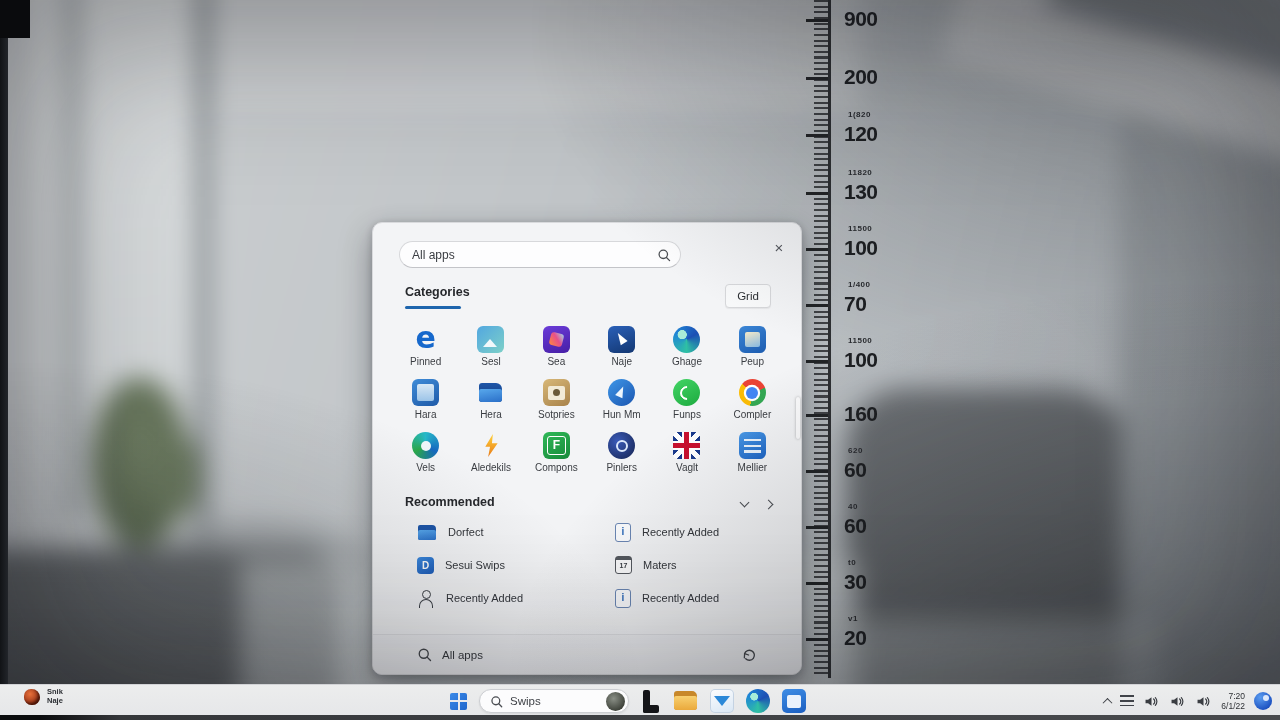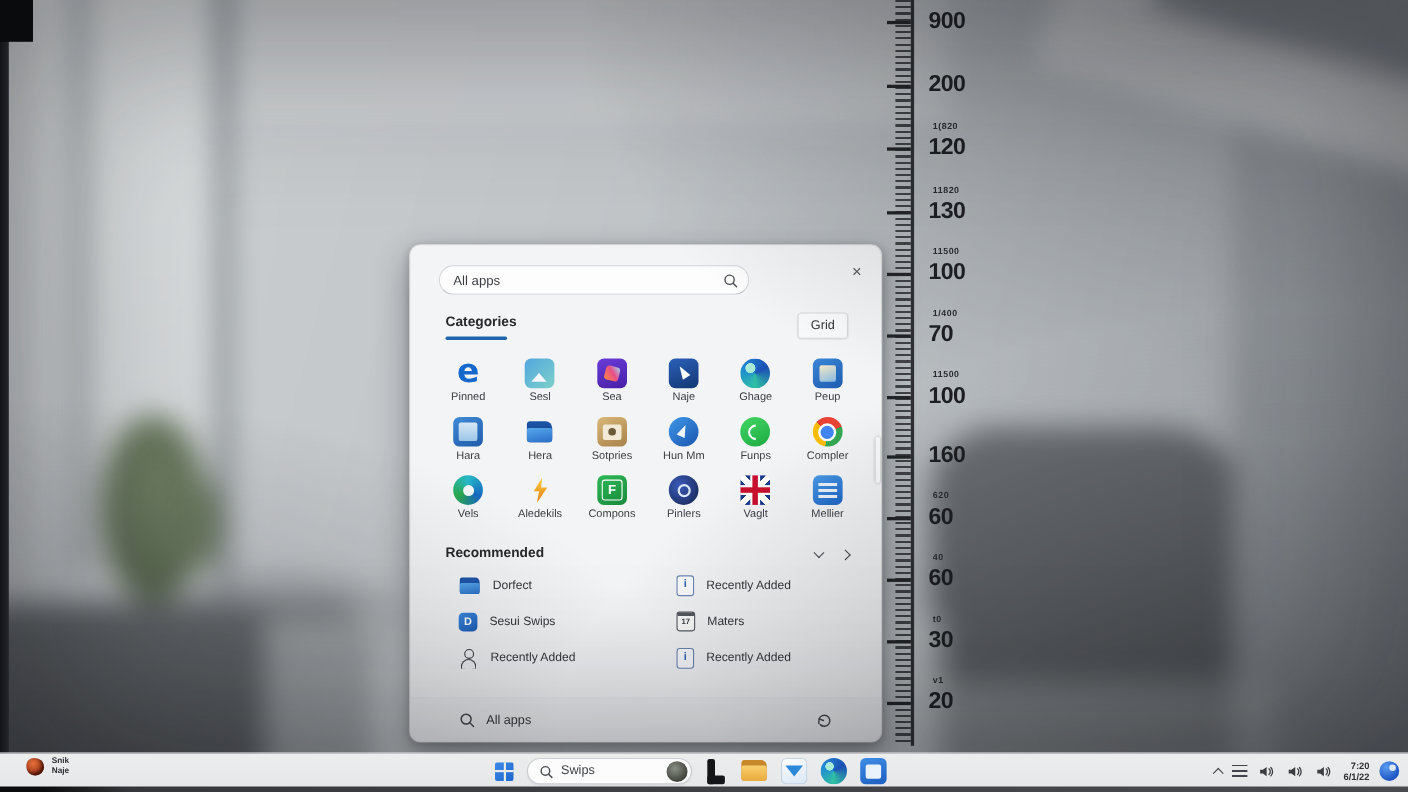--- a/index.html
+++ b/index.html
@@ -190,21 +190,21 @@
     conic-gradient(from 180deg,#2fc0a4,#1f86d6,#1c4fb4,#2fc0a4); }
   .tb-store { width:24px; height:24px; border-radius:5px; position:relative;
     background:linear-gradient(160deg,#3f8ee6,#1b5ec0); }
   .tb-store::after { content:""; position:absolute; inset:6px 5px 5px 5px; background:#eaf2fc; border-radius:2px; }
   .run-dot { position:absolute; left:50%; transform:translateX(-50%); bottom:-5px; width:6px; height:2.5px;
     border-radius:2px; background:#8a8e94; }
   .tb-tray { position:absolute; right:8px; top:0; height:32px; display:flex; align-items:center; gap:9px; }
   .chev-up { width:7px; height:7px; border-right:1.7px solid #3e4147; border-bottom:1.7px solid #3e4147;
     transform:rotate(-135deg) translate(-1px,-1px); }
   .tr-list { width:14px; height:12px; background:repeating-linear-gradient(#41444a 0 1.8px,transparent 1.8px 4.8px); }
-  .tb-clock { text-align:right; font-size:8.5px; line-height:10px; font-weight:700; color:#2e3135; }
+  .tb-clock { text-align:right; font-size:8.5px; line-height:10px; font-weight:400; color:#2e3135; }
   .copilot { width:18px; height:18px; border-radius:50%; position:relative;
     background:radial-gradient(circle at 35% 30%,#5a9cf0,#1b50c0 75%); }
   .copilot::after { content:""; position:absolute; right:3px; top:3px; width:6px; height:6px;
     border-radius:50%; background:#dce8fb; }
 
   
   .brand { position:absolute; left:24px; top:687px; z-index:55; display:flex; align-items:flex-end; gap:7px; }
   .brand-blob { width:16px; height:16px; border-radius:45% 55% 50% 50%;
     background:radial-gradient(circle at 38% 32%,#e8703a,#8a2a12 78%); box-shadow:inset -2px -2px 3px rgba(40,8,2,.7); }
   .brand-text { font-size:7.5px; line-height:9px; font-weight:600; color:#2c2f34; }

